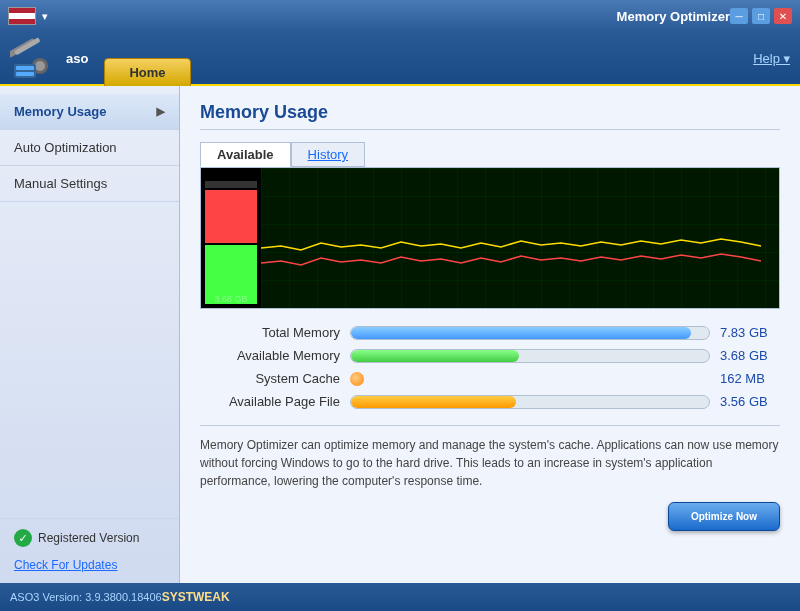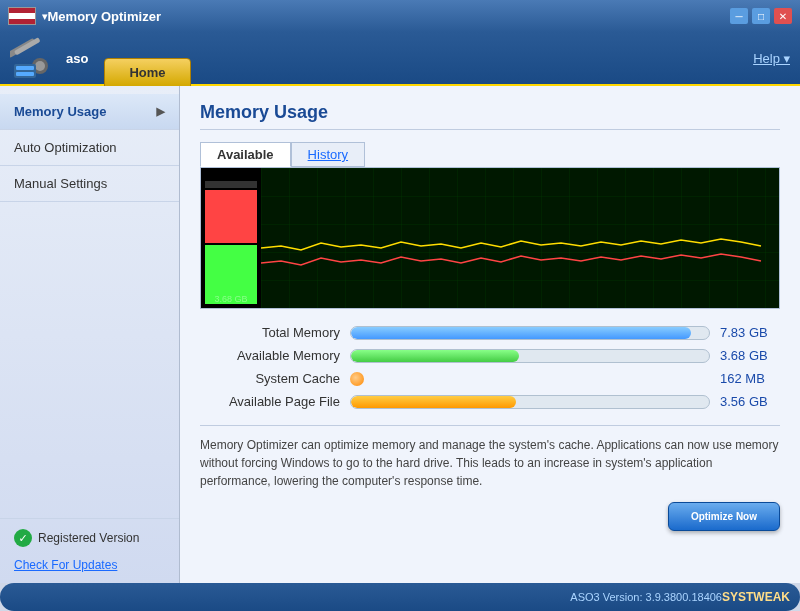--- a/index.html
+++ b/index.html
@@ -12,21 +12,21 @@
       display: flex;
       align-items: center;
       justify-content: space-between;
       padding: 0 8px;
       color: white;
     }
     .title-bar-text {
       font-size: 13px;
       font-weight: bold;
       flex: 1;
-      text-align: left;
+      text-align: right;
     }
     .title-bar-controls {
       display: flex;
       gap: 4px;
     }
     .title-btn {
       width: 18px;
       height: 16px;
       border: none;
       cursor: pointer;
@@ -314,25 +314,24 @@
       cursor: pointer;
       box-shadow: 0 2px 4px rgba(0,0,0,0.3);
     }
 
     
     .status-bar {
       height: 28px;
       background: linear-gradient(to bottom, #2a5a95, #1a4a85);
       display: flex;
       align-items: center;
-      justify-content: flex-end;
+      justify-content: flex-start;
       padding: 0 10px;
       color: #aad4ff;
       font-size: 11px;
-      border-radius: 14px;
     }
     .status-brand {
       color: #ffdd88;
       font-size: 12px;
       font-weight: bold;
     }
   </style>
 </head>
 <body>
 

